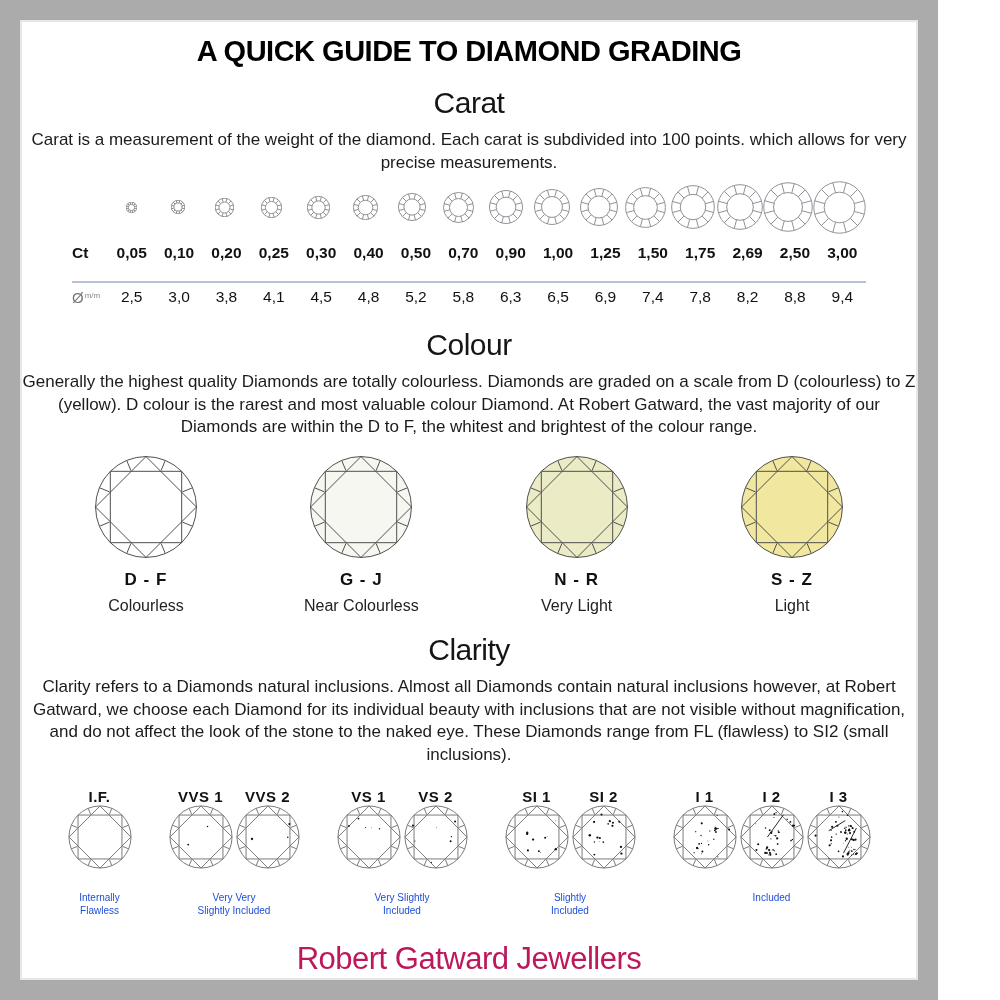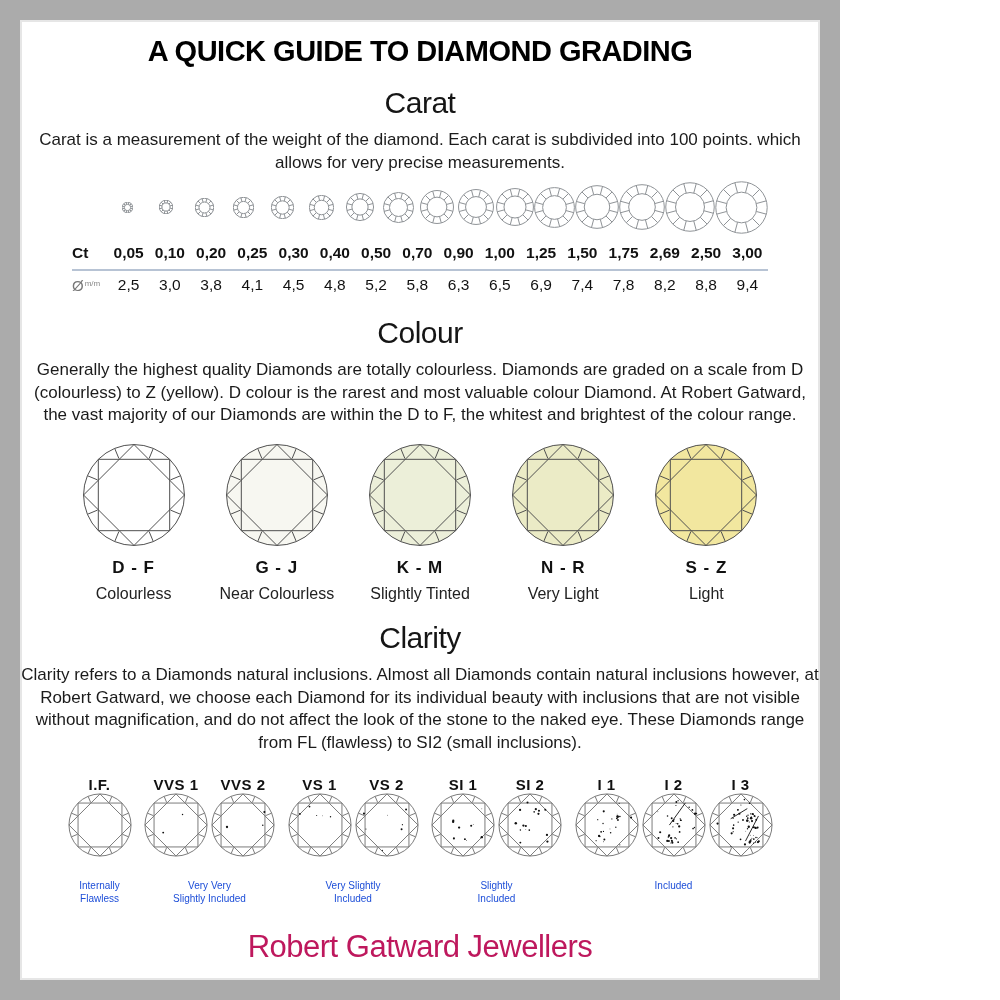--- a/index.html
+++ b/index.html
@@ -1,42 +1,42 @@
 <!DOCTYPE html>
 <html style="--c-frame: #ababab; --c-edge: #e6e6e6; --c-ink: #111111; --c-div: #b7c3d4;"><head>
 <meta charset="utf-8">
 <style>
   :root{
     --c-frame:#ababab; --c-edge:#e6e6e6; --c-ink:#111111; --c-div:#b7c3d4;
   }
   *{box-sizing:border-box;}
   html,body{margin:0;padding:0;background:#ffffff;}
   .frame{
-    width:840px;height:1000px;
+    width:938px;height:1000px;
     border:20px solid var(--c-frame);
     box-shadow: inset 0 0 0 2px var(--c-edge);
     background:#ffffff;
     font-family:"Liberation Sans","DejaVu Sans",sans-serif;
     color:var(--c-ink);
     overflow:hidden;
   }
   h1{margin:15px 0 0;text-align:center;font-size:29px;font-weight:700;letter-spacing:-0.5px;color:#000;}
   h2{margin:18px 0 0;text-align:center;font-size:30px;font-weight:400;letter-spacing:-0.5px;color:#151515;}
   p.desc{margin:9px auto 0;text-align:center;font-size:17px;line-height:1.33;color:#1b1b1b;}
   #carat-desc{max-width:880px;}
   #colour-desc{max-width:926px;}
   #clarity-desc{max-width:934px;}
 
   
   .carat-scale{margin:4px 52px 0;}
   .srow{display:flex;align-items:center;}
   .lblcell{flex:0 0 36px;display:flex;align-items:center;justify-content:flex-start;}
   .cell{flex:1;display:flex;align-items:center;justify-content:center;}
   .diamond-row{height:58px;margin-bottom:2px;}
-  .ct-row .cell,.ct-row .lblcell{font-weight:700;font-size:15.5px;padding:6px 0 7px;}
+  .ct-row .cell,.ct-row .lblcell{font-weight:700;font-size:15.5px;padding:6px 0 19px;}
   .mm-row .cell,.mm-row .lblcell{font-size:15.5px;padding:5px 0 4px;}
   .divider{height:2px;background:var(--c-div);}
   .dia-sym{color:#777;font-size:15px;}
   .dia-unit{color:#888;font-size:8px;margin-left:1px;transform:translateY(-2px);display:inline-block;}
 
   
   .colour-row{display:flex;justify-content:space-between;margin:16px 42px 0;}
   .colour-fig{width:168px;text-align:center;}
   .colour-fig svg{display:block;margin:0 auto;}
   .range{margin-top:11px;font-size:17px;font-weight:700;letter-spacing:1px;}
@@ -430,37 +430,20 @@
             <line x1="64.54197042987342" y1="85.1074222354289" x2="68.56014646970686" y2="94.80815732679741" fill="none" stroke="#4f4f4f" stroke-width="1" vector-effect="non-scaling-stroke"></line>
             <line x1="35.45802957012659" y1="85.1074222354289" x2="31.43985353029315" y2="94.80815732679741" fill="none" stroke="#4f4f4f" stroke-width="1" vector-effect="non-scaling-stroke"></line>
             <line x1="14.8925777645711" y1="64.54197042987342" x2="5.1918426732025935" y2="68.56014646970686" fill="none" stroke="#4f4f4f" stroke-width="1" vector-effect="non-scaling-stroke"></line>
             <line x1="14.892577764571094" y1="35.45802957012661" x2="5.191842673202579" y2="31.439853530293174" fill="none" stroke="#4f4f4f" stroke-width="1" vector-effect="non-scaling-stroke"></line>
             <line x1="35.4580295701266" y1="14.8925777645711" x2="31.43985353029316" y2="5.191842673202586" fill="none" stroke="#4f4f4f" stroke-width="1" vector-effect="non-scaling-stroke"></line>
             <line x1="64.54197042987342" y1="14.892577764571108" x2="68.56014646970686" y2="5.191842673202601" fill="none" stroke="#4f4f4f" stroke-width="1" vector-effect="non-scaling-stroke"></line>
             <line x1="85.1074222354289" y1="35.4580295701266" x2="94.80815732679741" y2="31.439853530293156" fill="none" stroke="#4f4f4f" stroke-width="1" vector-effect="non-scaling-stroke"></line>
           </svg>
           <div class="range">G - J</div>
           <div class="cname">Near Colourless</div>
-        </div>
-        <div class="colour-fig">
-          <svg viewBox="0 0 100 100" width="104" height="104">
-            <circle cx="50" cy="50" r="48.5" fill="#ecefd9" stroke="#4f4f4f" stroke-width="1" vector-effect="non-scaling-stroke"></circle>
-            <polygon points="50,1.5 98.5,50 50,98.5 1.5,50" fill="none" stroke="#4f4f4f" stroke-width="1" vector-effect="non-scaling-stroke"></polygon>
-            <polygon points="15.700000000000003,15.700000000000003 84.3,15.700000000000003 84.3,84.3 15.700000000000003,84.3" fill="none" stroke="#4f4f4f" stroke-width="1" vector-effect="non-scaling-stroke"></polygon>
-            <line x1="85.1074222354289" y1="64.54197042987342" x2="94.80815732679741" y2="68.56014646970685" fill="none" stroke="#4f4f4f" stroke-width="1" vector-effect="non-scaling-stroke"></line>
-            <line x1="64.54197042987342" y1="85.1074222354289" x2="68.56014646970686" y2="94.80815732679741" fill="none" stroke="#4f4f4f" stroke-width="1" vector-effect="non-scaling-stroke"></line>
-            <line x1="35.45802957012659" y1="85.1074222354289" x2="31.43985353029315" y2="94.80815732679741" fill="none" stroke="#4f4f4f" stroke-width="1" vector-effect="non-scaling-stroke"></line>
-            <line x1="14.8925777645711" y1="64.54197042987342" x2="5.1918426732025935" y2="68.56014646970686" fill="none" stroke="#4f4f4f" stroke-width="1" vector-effect="non-scaling-stroke"></line>
-            <line x1="14.892577764571094" y1="35.45802957012661" x2="5.191842673202579" y2="31.439853530293174" fill="none" stroke="#4f4f4f" stroke-width="1" vector-effect="non-scaling-stroke"></line>
-            <line x1="35.4580295701266" y1="14.8925777645711" x2="31.43985353029316" y2="5.191842673202586" fill="none" stroke="#4f4f4f" stroke-width="1" vector-effect="non-scaling-stroke"></line>
-            <line x1="64.54197042987342" y1="14.892577764571108" x2="68.56014646970686" y2="5.191842673202601" fill="none" stroke="#4f4f4f" stroke-width="1" vector-effect="non-scaling-stroke"></line>
-            <line x1="85.1074222354289" y1="35.4580295701266" x2="94.80815732679741" y2="31.439853530293156" fill="none" stroke="#4f4f4f" stroke-width="1" vector-effect="non-scaling-stroke"></line>
-          </svg>
-          <div class="range">K - M</div>
-          <div class="cname">Slightly Tinted</div>
         </div>
         <div class="colour-fig">
           <svg viewBox="0 0 100 100" width="104" height="104">
             <circle cx="50" cy="50" r="48.5" fill="#ebebc6" stroke="#4f4f4f" stroke-width="1" vector-effect="non-scaling-stroke"></circle>
             <polygon points="50,1.5 98.5,50 50,98.5 1.5,50" fill="none" stroke="#4f4f4f" stroke-width="1" vector-effect="non-scaling-stroke"></polygon>
             <polygon points="15.700000000000003,15.700000000000003 84.3,15.700000000000003 84.3,84.3 15.700000000000003,84.3" fill="none" stroke="#4f4f4f" stroke-width="1" vector-effect="non-scaling-stroke"></polygon>
             <line x1="85.1074222354289" y1="64.54197042987342" x2="94.80815732679741" y2="68.56014646970685" fill="none" stroke="#4f4f4f" stroke-width="1" vector-effect="non-scaling-stroke"></line>
             <line x1="64.54197042987342" y1="85.1074222354289" x2="68.56014646970686" y2="94.80815732679741" fill="none" stroke="#4f4f4f" stroke-width="1" vector-effect="non-scaling-stroke"></line>
             <line x1="35.45802957012659" y1="85.1074222354289" x2="31.43985353029315" y2="94.80815732679741" fill="none" stroke="#4f4f4f" stroke-width="1" vector-effect="non-scaling-stroke"></line>
             <line x1="14.8925777645711" y1="64.54197042987342" x2="5.1918426732025935" y2="68.56014646970686" fill="none" stroke="#4f4f4f" stroke-width="1" vector-effect="non-scaling-stroke"></line>

